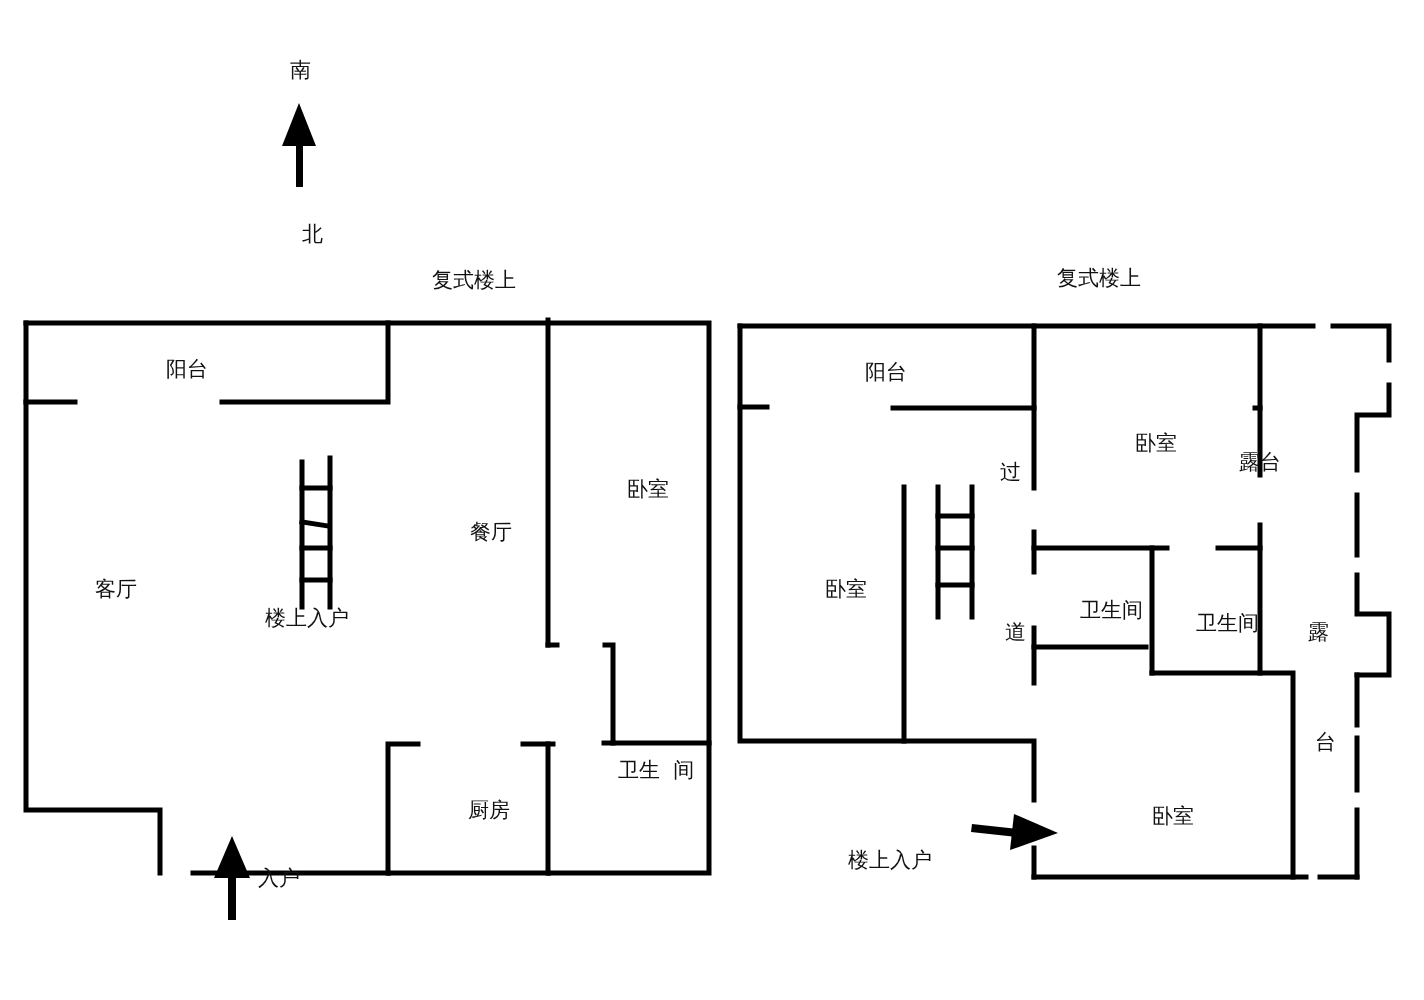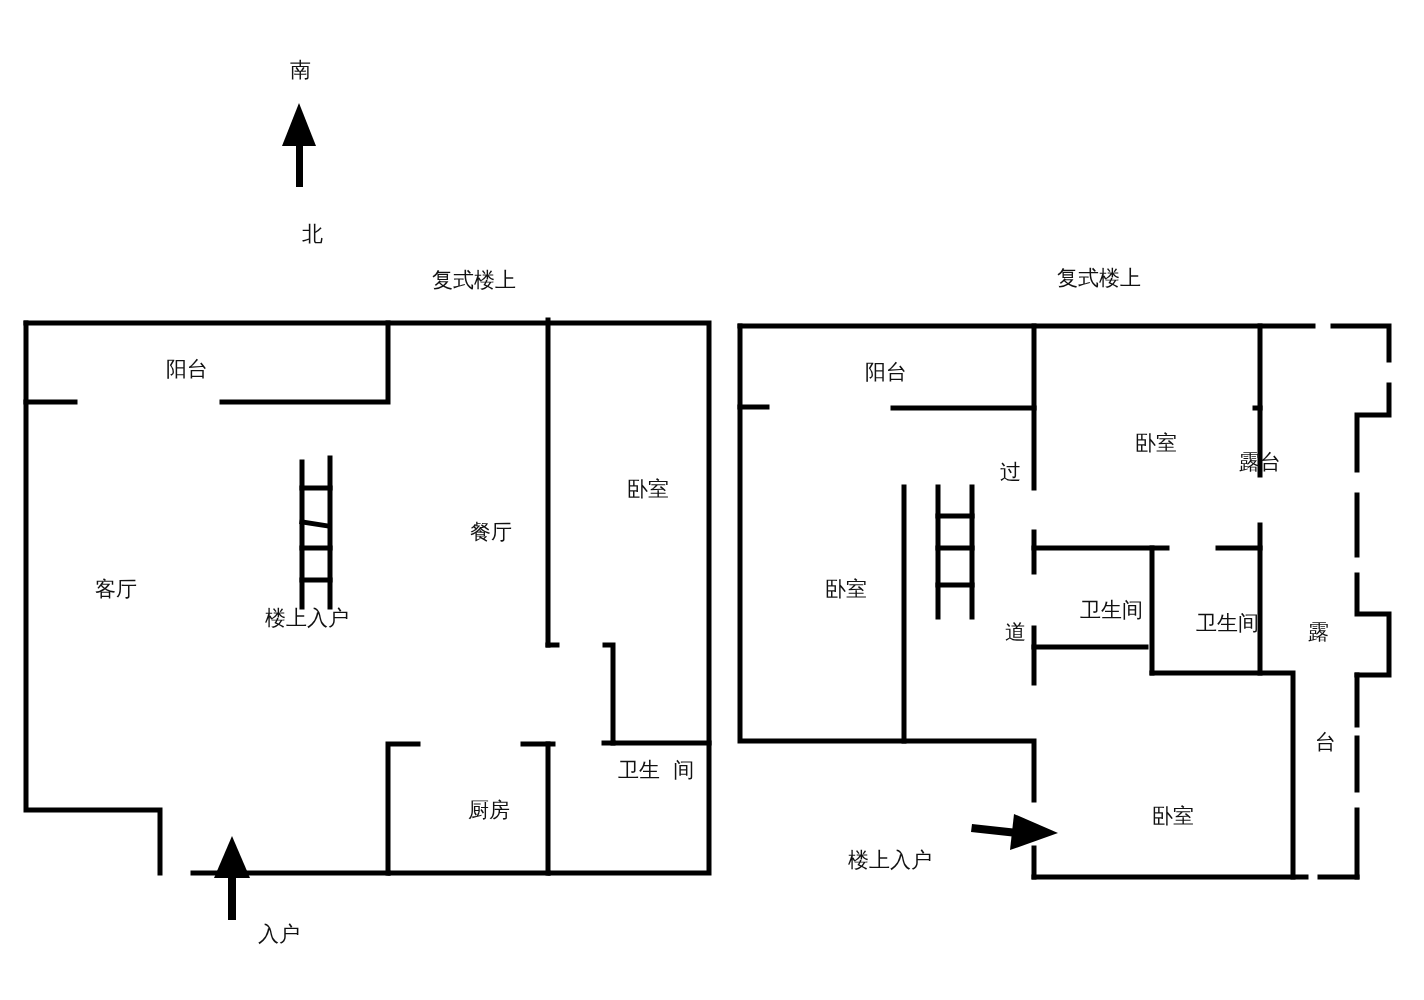--- a/index.html
+++ b/index.html
@@ -104,21 +104,21 @@
 <div class="lbl" style="left:302px;top:224px">北</div>
 
 <div class="lbl" style="left:432px;top:270px">复式楼上</div>
 <div class="lbl" style="left:166px;top:359px">阳台</div>
 <div class="lbl" style="left:95px;top:579px">客厅</div>
 <div class="lbl" style="left:265px;top:608px">楼上入户</div>
 <div class="lbl" style="left:470px;top:522px">餐厅</div>
 <div class="lbl" style="left:627px;top:479px">卧室</div>
 <div class="lbl" style="left:468px;top:800px">厨房</div>
 <div class="lbl" style="left:618px;top:760px;white-space:pre">卫生  间</div>
-<div class="lbl" style="left:258px;top:924px">入户</div>
+<div class="lbl" style="left:258px;top:868px">入户</div>
 
 <div class="lbl" style="left:1057px;top:268px">复式楼上</div>
 <div class="lbl" style="left:865px;top:362px">阳台</div>
 <div class="lbl" style="left:825px;top:579px">卧室</div>
 <div class="lbl" style="left:1135px;top:433px">卧室</div>
 <div class="lbl" style="left:1152px;top:806px">卧室</div>
 <div class="lbl" style="left:1000px;top:462px">过</div>
 <div class="lbl" style="left:1005px;top:622px">道</div>
 <div class="lbl" style="left:1080px;top:600px">卫生间</div>
 <div class="lbl" style="left:1196px;top:613px;width:64px;overflow:hidden">卫生间</div>

